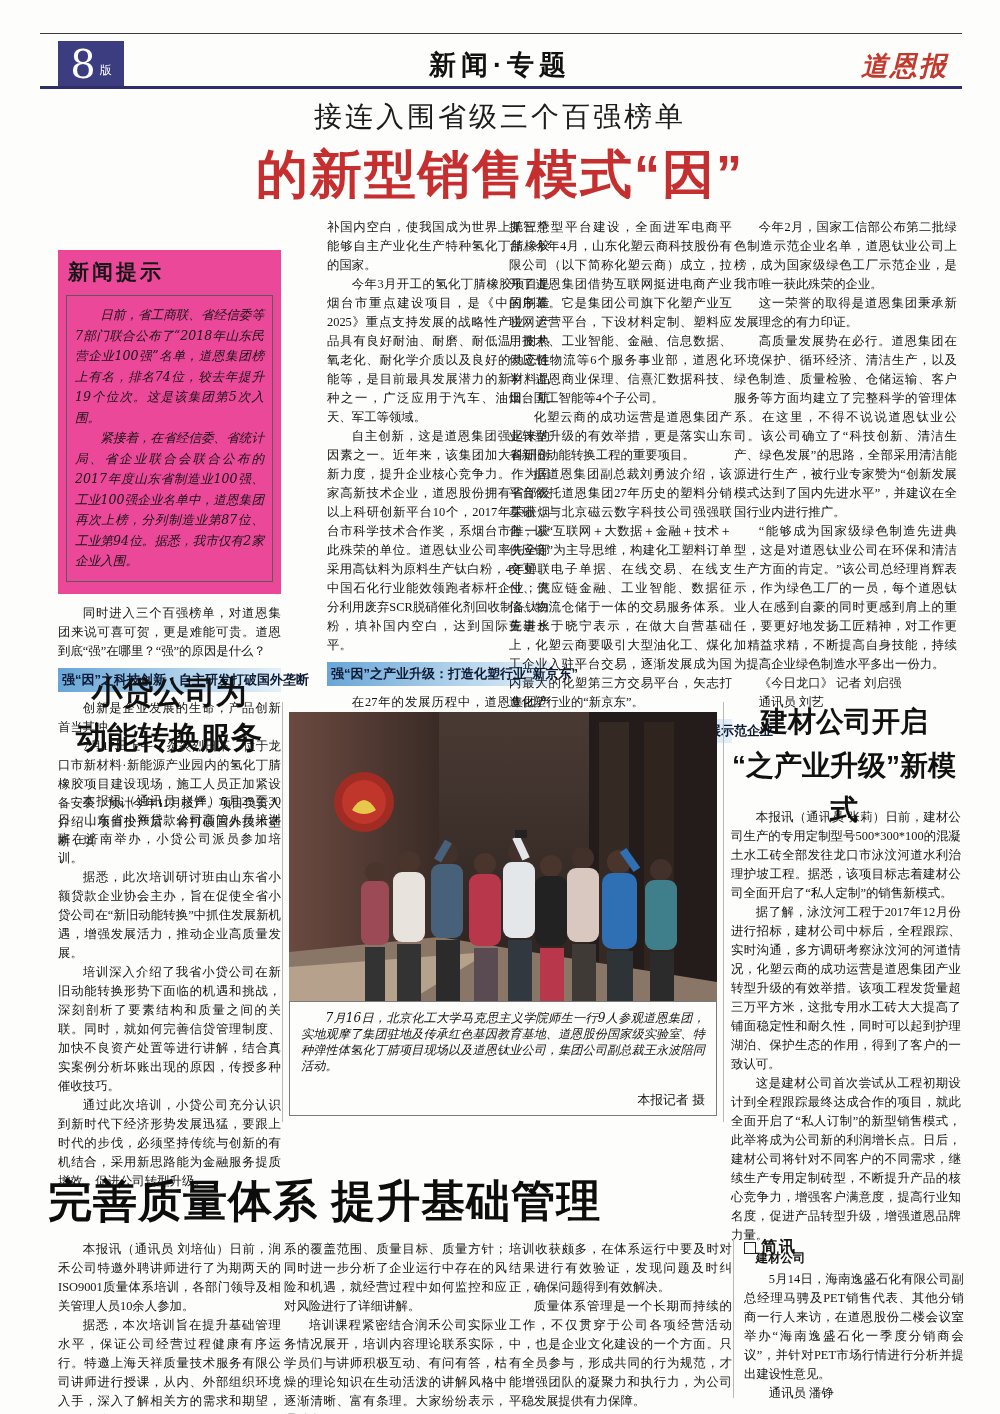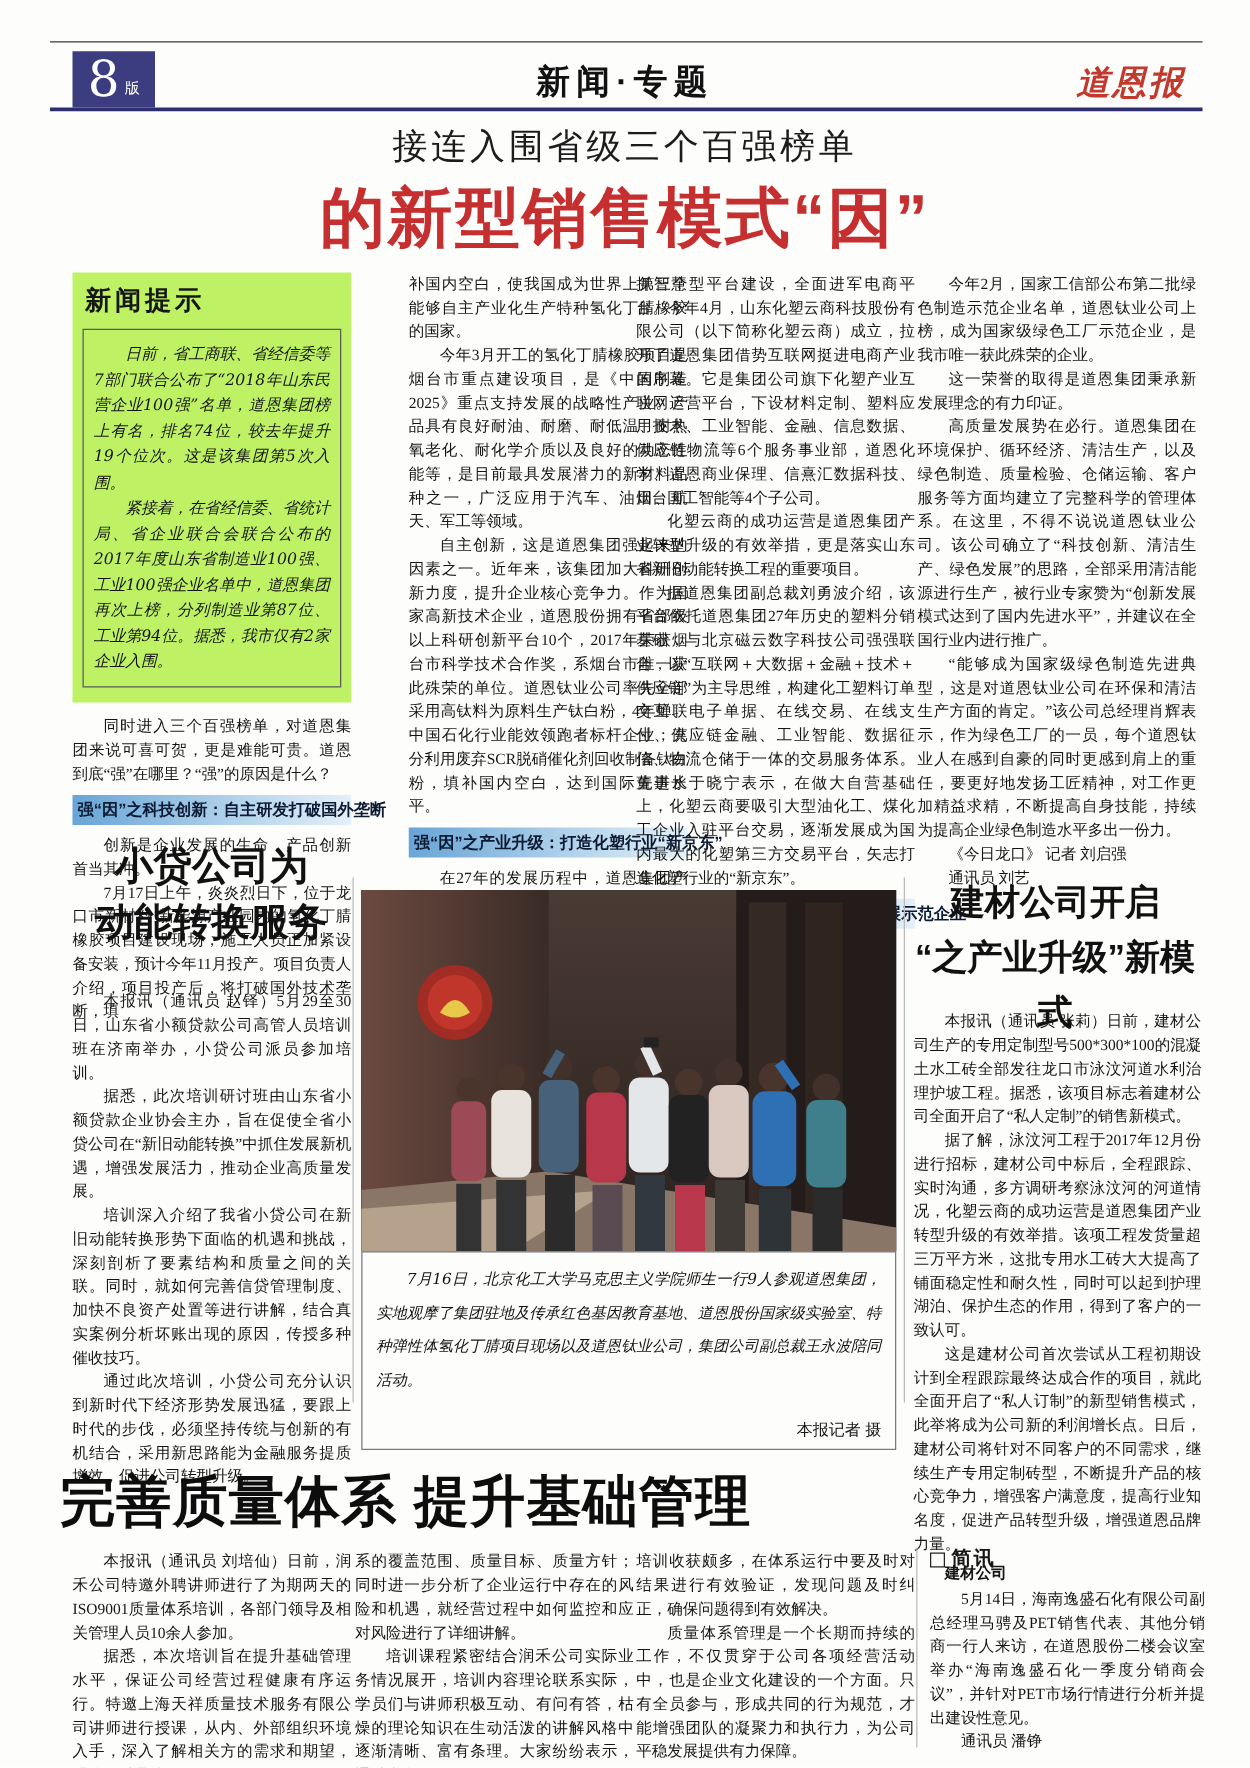--- a/index.html
+++ b/index.html
@@ -46,35 +46,35 @@
   }
   .body p.cont { text-indent:0; }
   .subhead {
     display:block; margin:7px 0 7px; padding:3px 3px 3px 4px;
     background:linear-gradient(90deg,#68a5d6 0%, #aed0ea 55%, #e4f0f9 100%);
     font-family:"Liberation Sans", sans-serif; font-weight:bold; font-size:13px; color:#0c1a33;
     white-space:nowrap; letter-spacing:0px;
   }
   .byline { text-align:right; font-size:12.6px; line-height:20px; padding-right:8px; font-family:"Liberation Serif", serif; }
   
-  .newstip { background:#bef264; padding:6px 8px 12px 8px; margin-bottom:10px; }
+  .newstip { background:#ec4899; padding:6px 8px 12px 8px; margin-bottom:10px;margin-top:32px; }
   .newstip-title { font-family:"Liberation Sans", sans-serif; font-size:21px; font-weight:bold; letter-spacing:3px; margin:2px 0 9px 2px; color:#161616; }
   .newstip-box { border:1px solid #5a5a5a; padding:9px 8px; }
   .newstip-box p { font-size:12.6px; line-height:20.5px; font-style:italic; text-indent:2em; text-align:justify; font-family:"DejaVu Serif", serif; }
   
   .vrule { position:absolute; width:1px; background:#b9b9b9; }
   .loan-title {
     position:absolute; left:52px; top:670px; width:234px; text-align:center;
     font-family:"Liberation Sans", sans-serif; font-weight:900; font-size:31px; line-height:45px; color:#111;
   }
   .loan-body { position:absolute; left:58px; top:792px; width:223px; }
   .photo-wrap { position:absolute; left:289px; top:712px; width:428px; height:289px; background:#322; }
   .photo-wrap svg { display:block; }
   .caption-box { position:absolute; left:289px; top:1001px; width:428px; border:1px solid #7a7a7a; padding:8px 11px 6px; }
-  .caption-box p.cap { font-size:12.2px; line-height:27px; font-style:italic; text-indent:2em; text-align:justify; font-family:"DejaVu Serif", serif; color:#111; }
+  .caption-box p.cap { font-size:12.2px; line-height:16px; font-style:italic; text-indent:2em; text-align:justify; font-family:"DejaVu Serif", serif; color:#111; }
   .caption-box p.credit { text-align:right; font-size:12.8px; margin-top:18px; font-family:"Liberation Sans", sans-serif; font-weight:normal; font-style:normal; }
   .bld-title {
     position:absolute; left:722px; top:700px; width:244px; text-align:center;
     font-family:"Liberation Sans", sans-serif; font-weight:900; font-size:28px; line-height:44px; color:#111;
   }
   .bld-body { position:absolute; left:731px; top:808px; width:230px; }
   .signature { text-align:right; font-size:13px; font-weight:bold; padding-right:6px; margin-top:4px; font-family:"Liberation Sans", sans-serif; }
   
   .q-headline {
     position:absolute; left:48px; top:1172px; width:672px; text-align:left;

